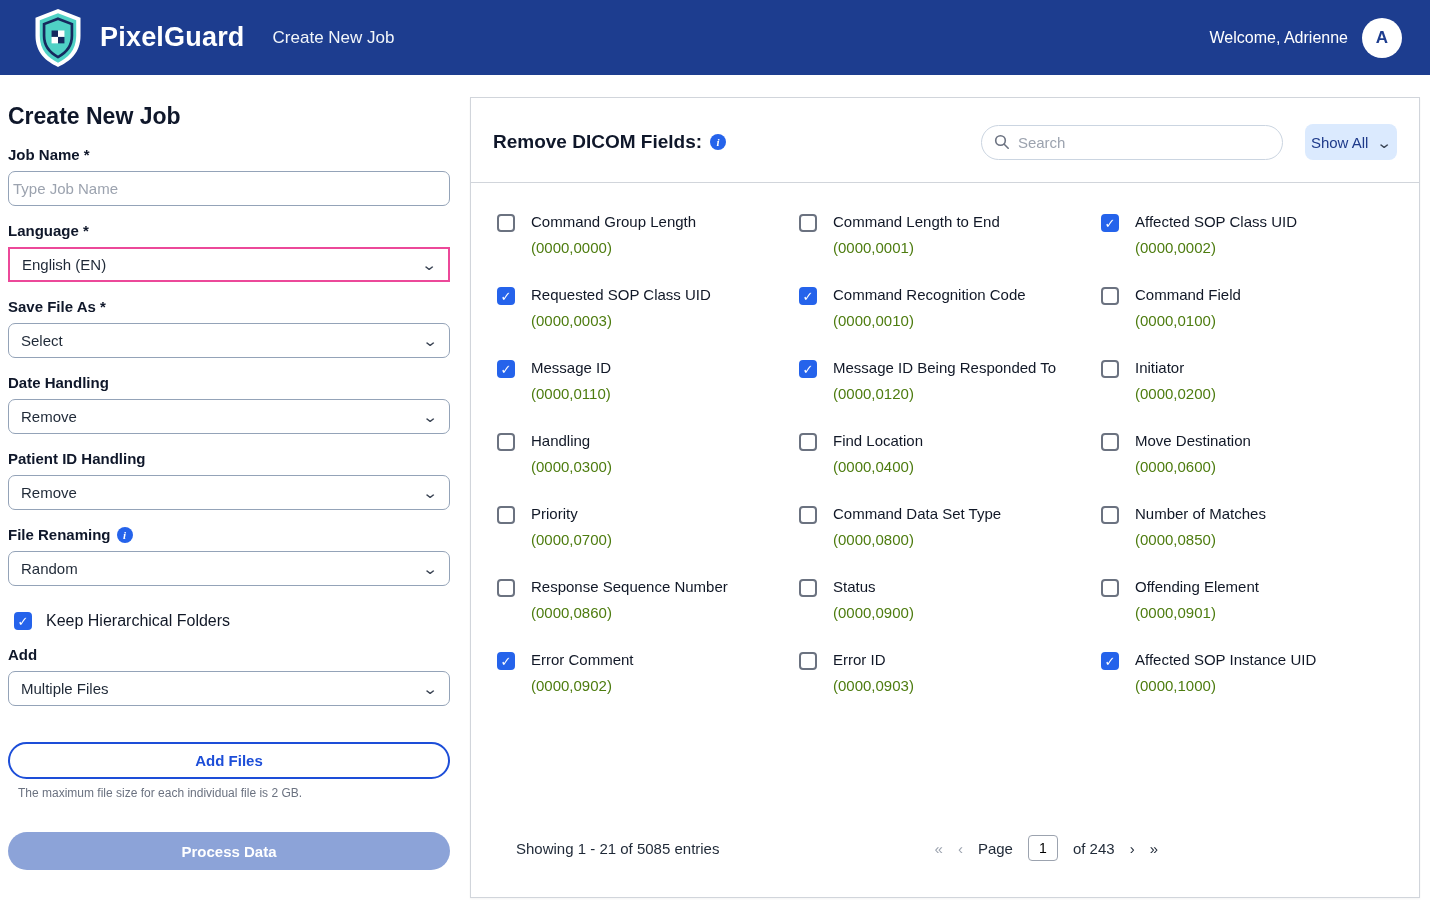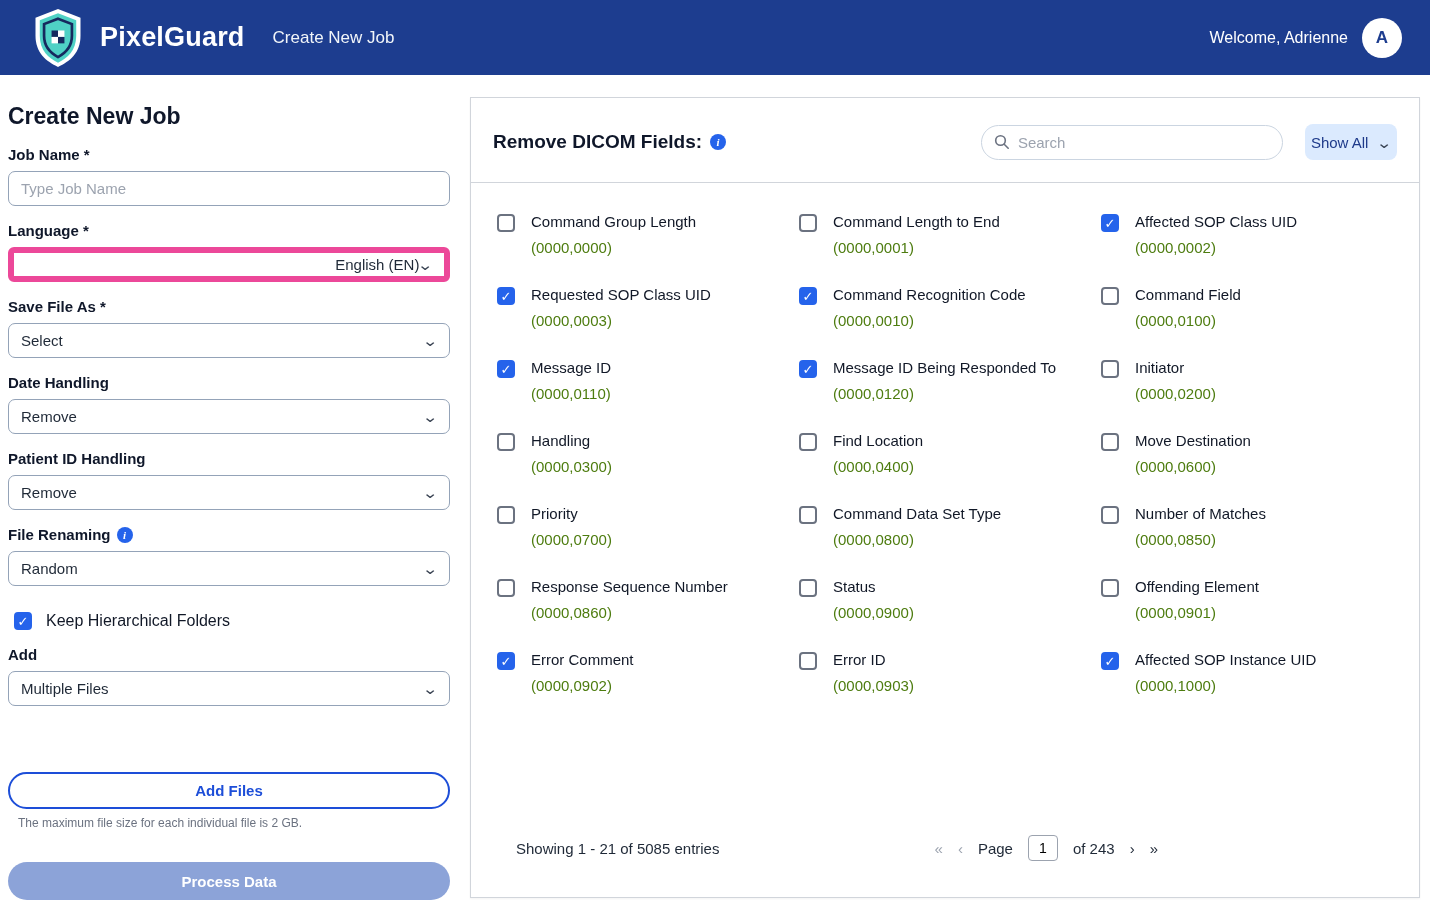--- a/index.html
+++ b/index.html
@@ -33,45 +33,45 @@
   }
   
   .main{display:flex;align-items:flex-start;}
   .left-col{width:450px;flex:0 0 auto;padding:28px 0 0 8px;}
   .right-col{flex:1;margin:22px 10px 14px 20px;}
   
   .page-title{font-size:23px;font-weight:bold;color:#0f172a;margin-bottom:10px;}
   .field-label{font-size:15px;font-weight:bold;color:#0f172a;margin:16px 0 8px;display:flex;align-items:center;gap:6px;}
   .text-input{
     width:100%;height:35px;border:1px solid #94a3b8;border-radius:7px;
-    padding:0 12px;font-size:15px;font-family:inherit;color:#111827;outline:none;
+    padding:0 4px;font-size:15px;font-family:inherit;color:#111827;outline:none;
   }
   .text-input::placeholder{color:#9ca3af;}
   .select{
     width:100%;height:35px;border:1px solid #94a3b8;border-radius:7px;background:#fff;
     display:flex;align-items:center;justify-content:space-between;
     padding:0 12px;font-size:15px;color:#1f2937;cursor:pointer;
   }
-  .select.focused{border:6px solid #ec4899;border-radius:6px;justify-content:flex-end;}
+  .select.focused{border:2px solid #ec4899;border-radius:0;}
   .chev{font-size:15px;color:#374151;line-height:1;transform:scaleX(1.3);}
   .checkbox-row{display:flex;align-items:center;gap:14px;margin:26px 0 4px 6px;}
   .cb{
     width:18px;height:18px;border:2px solid #6b7280;border-radius:4px;background:#fff;
     flex:0 0 auto;display:flex;align-items:center;justify-content:center;cursor:pointer;
   }
   .cb.checked{background:var(--accent-blue);border-color:var(--accent-blue);}
   .cb.checked::after{content:"✓";color:#fff;font-size:13px;font-weight:bold;line-height:1;}
   .checkbox-row .cb-label{font-size:16px;color:#111827;}
   .info-icon{
     width:16px;height:16px;border-radius:50%;background:var(--accent-blue);color:#fff;
     display:inline-flex;align-items:center;justify-content:center;
     font-size:11px;font-weight:bold;font-family:"Liberation Serif",serif;font-style:italic;
   }
   .add-files-btn{
-    width:100%;height:37px;margin-top:66px;background:#fff;
+    width:100%;height:37px;margin-top:36px;background:#fff;
     border:2px solid var(--add-files-border);border-radius:19px;
     color:var(--add-files-border);font-size:15px;font-weight:bold;font-family:inherit;cursor:pointer;
   }
   .max-note{font-size:12px;color:#6b7280;margin:7px 0 0 10px;}
   .process-btn{
     width:100%;height:38px;margin-top:32px;background:var(--process-btn-bg);
     border:none;border-radius:19px;color:#fff;font-size:15px;font-weight:bold;font-family:inherit;cursor:pointer;
   }
   
   .panel{

